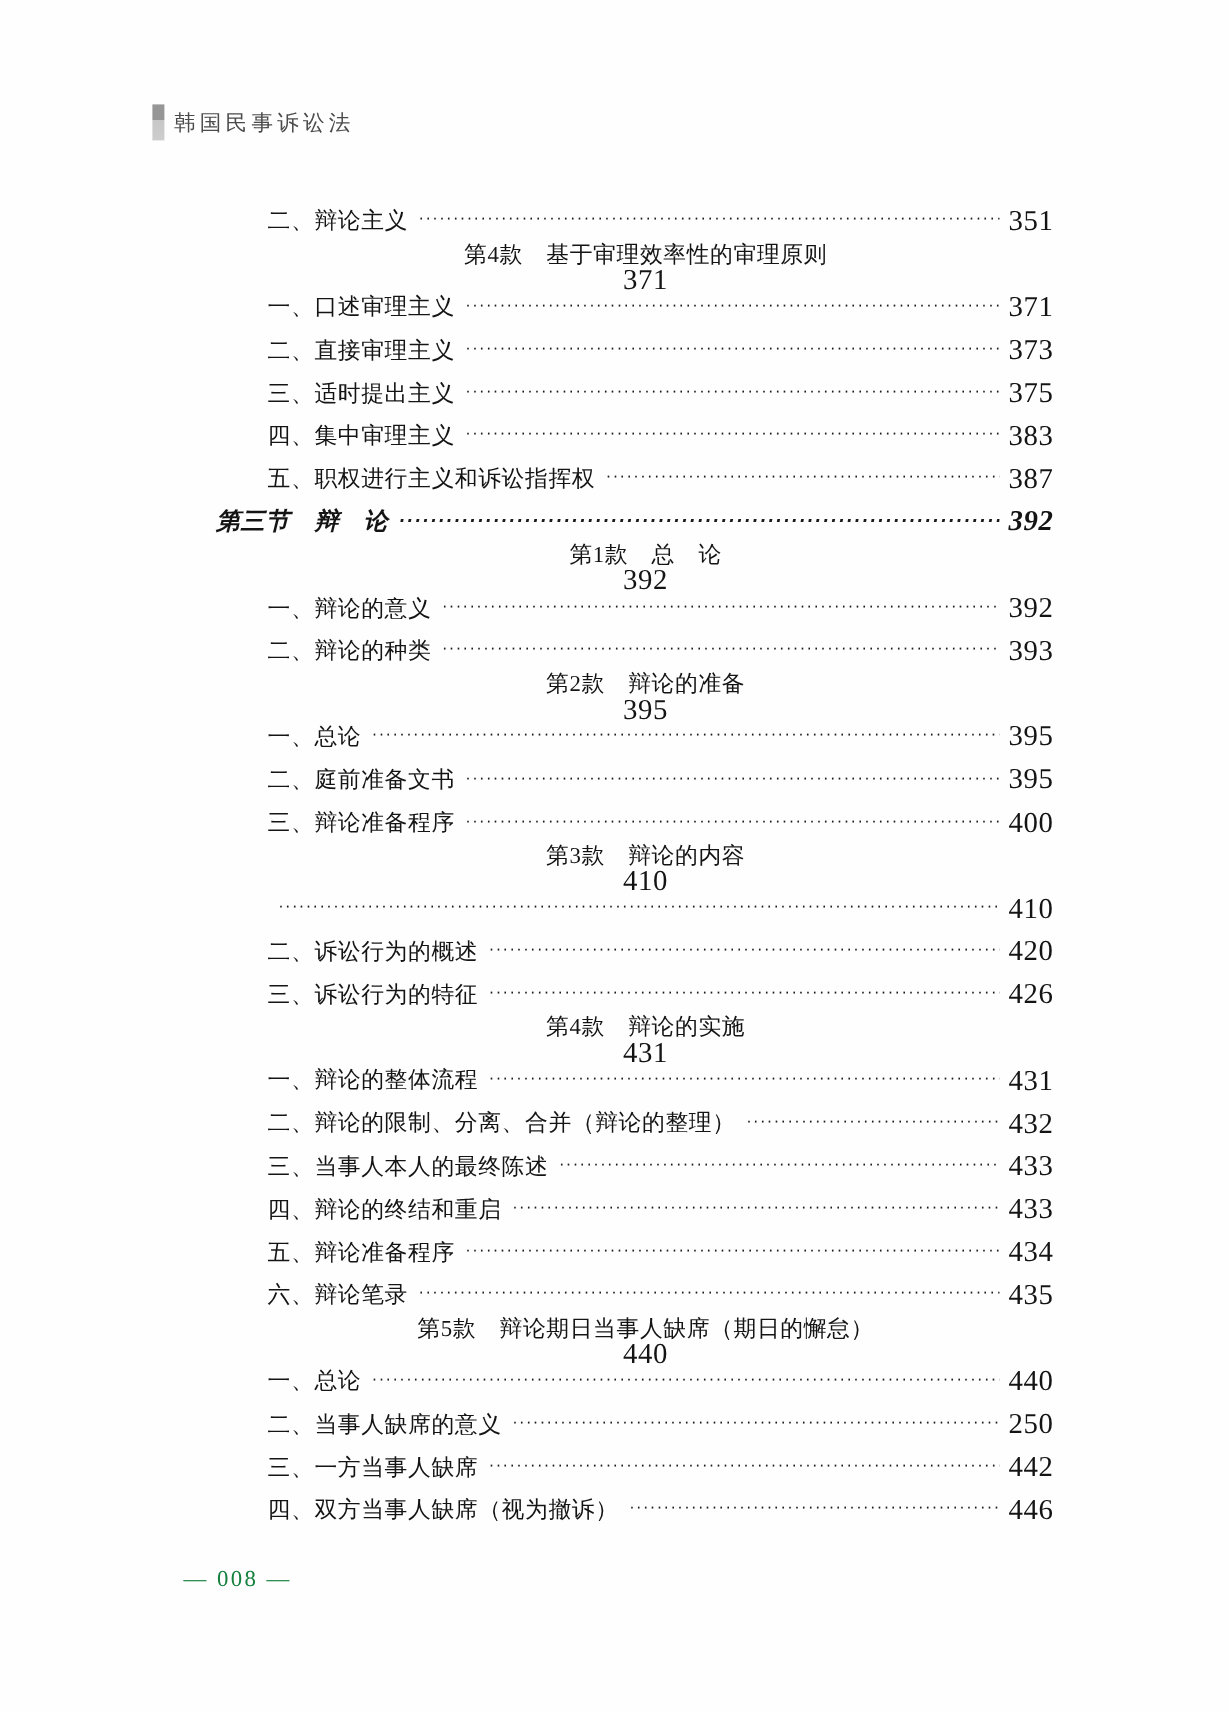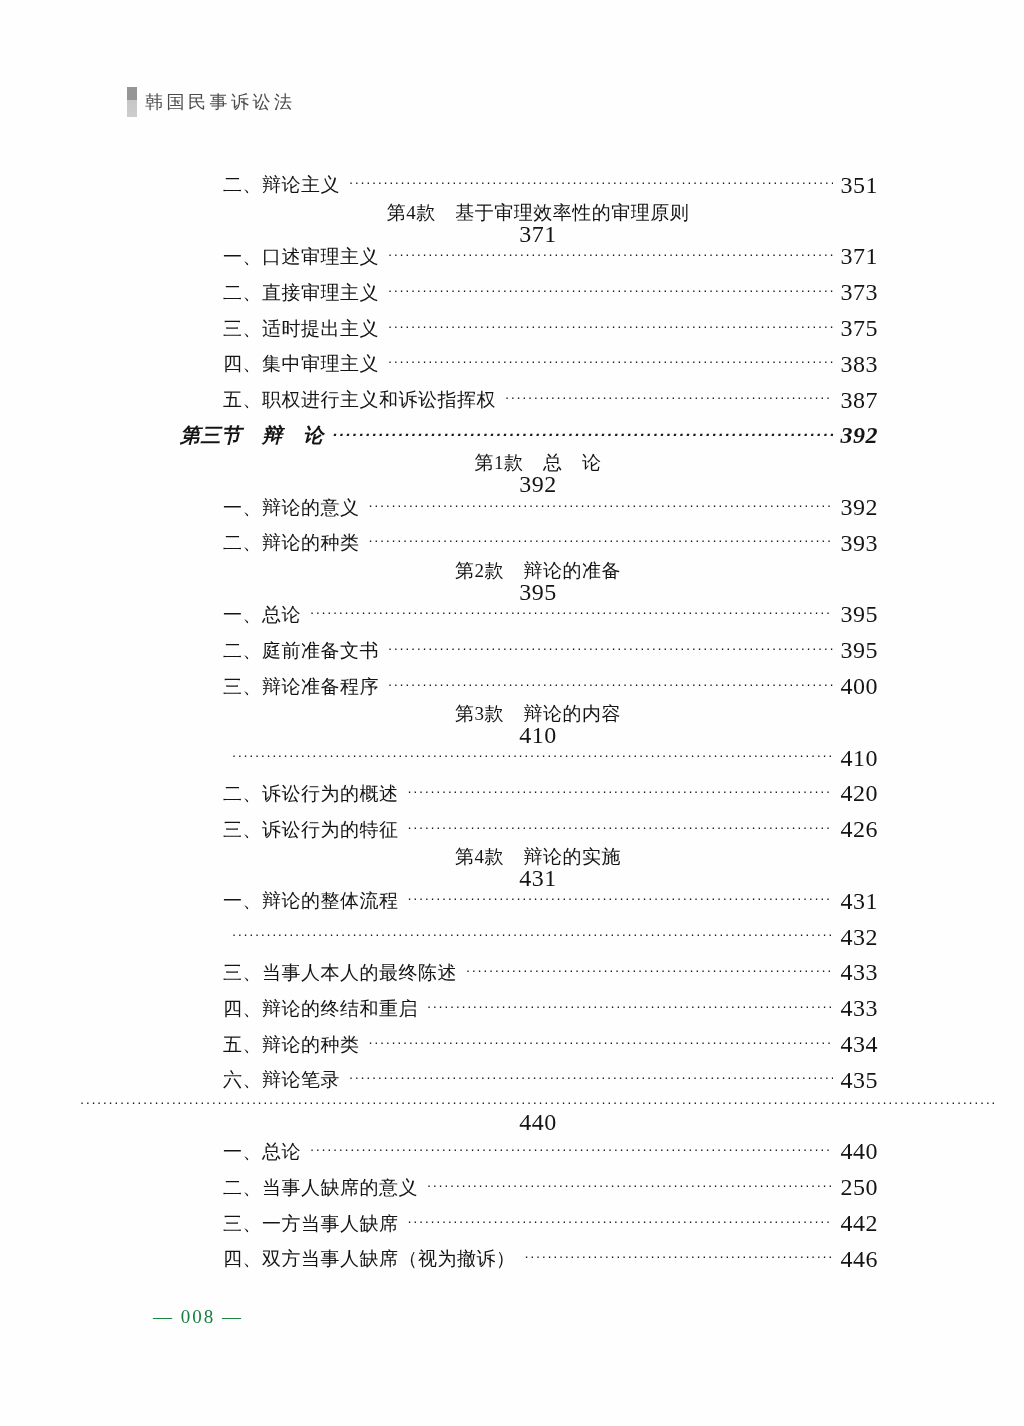--- a/index.html
+++ b/index.html
@@ -224,49 +224,51 @@
         <span class="page-num">431</span>
       </div>
 
       <div class="toc-row level-item">
         <span class="entry-title">一、辩论的整体流程</span>
         <span class="leader leader-dots">································································································································································</span>
         <span class="page-num">431</span>
       </div>
 
       <div class="toc-row level-item">
+        <span class="entry-title">二、辩论的限制、分离、合并（辩论的整理）</span>
         <span class="leader leader-dots">································································································································································</span>
         <span class="page-num">432</span>
       </div>
 
       <div class="toc-row level-item">
         <span class="entry-title">三、当事人本人的最终陈述</span>
         <span class="leader leader-dots">································································································································································</span>
         <span class="page-num">433</span>
       </div>
 
       <div class="toc-row level-item">
         <span class="entry-title">四、辩论的终结和重启</span>
         <span class="leader leader-dots">································································································································································</span>
         <span class="page-num">433</span>
       </div>
 
       <div class="toc-row level-item">
-        <span class="entry-title">五、辩论的种类</span>
+        <span class="entry-title">五、辩论准备程序</span>
         <span class="leader leader-dots">································································································································································</span>
         <span class="page-num">434</span>
       </div>
 
       <div class="toc-row level-item">
         <span class="entry-title">六、辩论笔录</span>
         <span class="leader leader-dots">································································································································································</span>
         <span class="page-num">435</span>
       </div>
 
       <div class="toc-row level-sub">
+        <span class="entry-title">第5款　辩论期日当事人缺席（期日的懈怠）</span>
         <span class="leader leader-dots">································································································································································</span>
         <span class="page-num">440</span>
       </div>
 
       <div class="toc-row level-item">
         <span class="entry-title">一、总论</span>
         <span class="leader leader-dots">································································································································································</span>
         <span class="page-num">440</span>
       </div>
 

